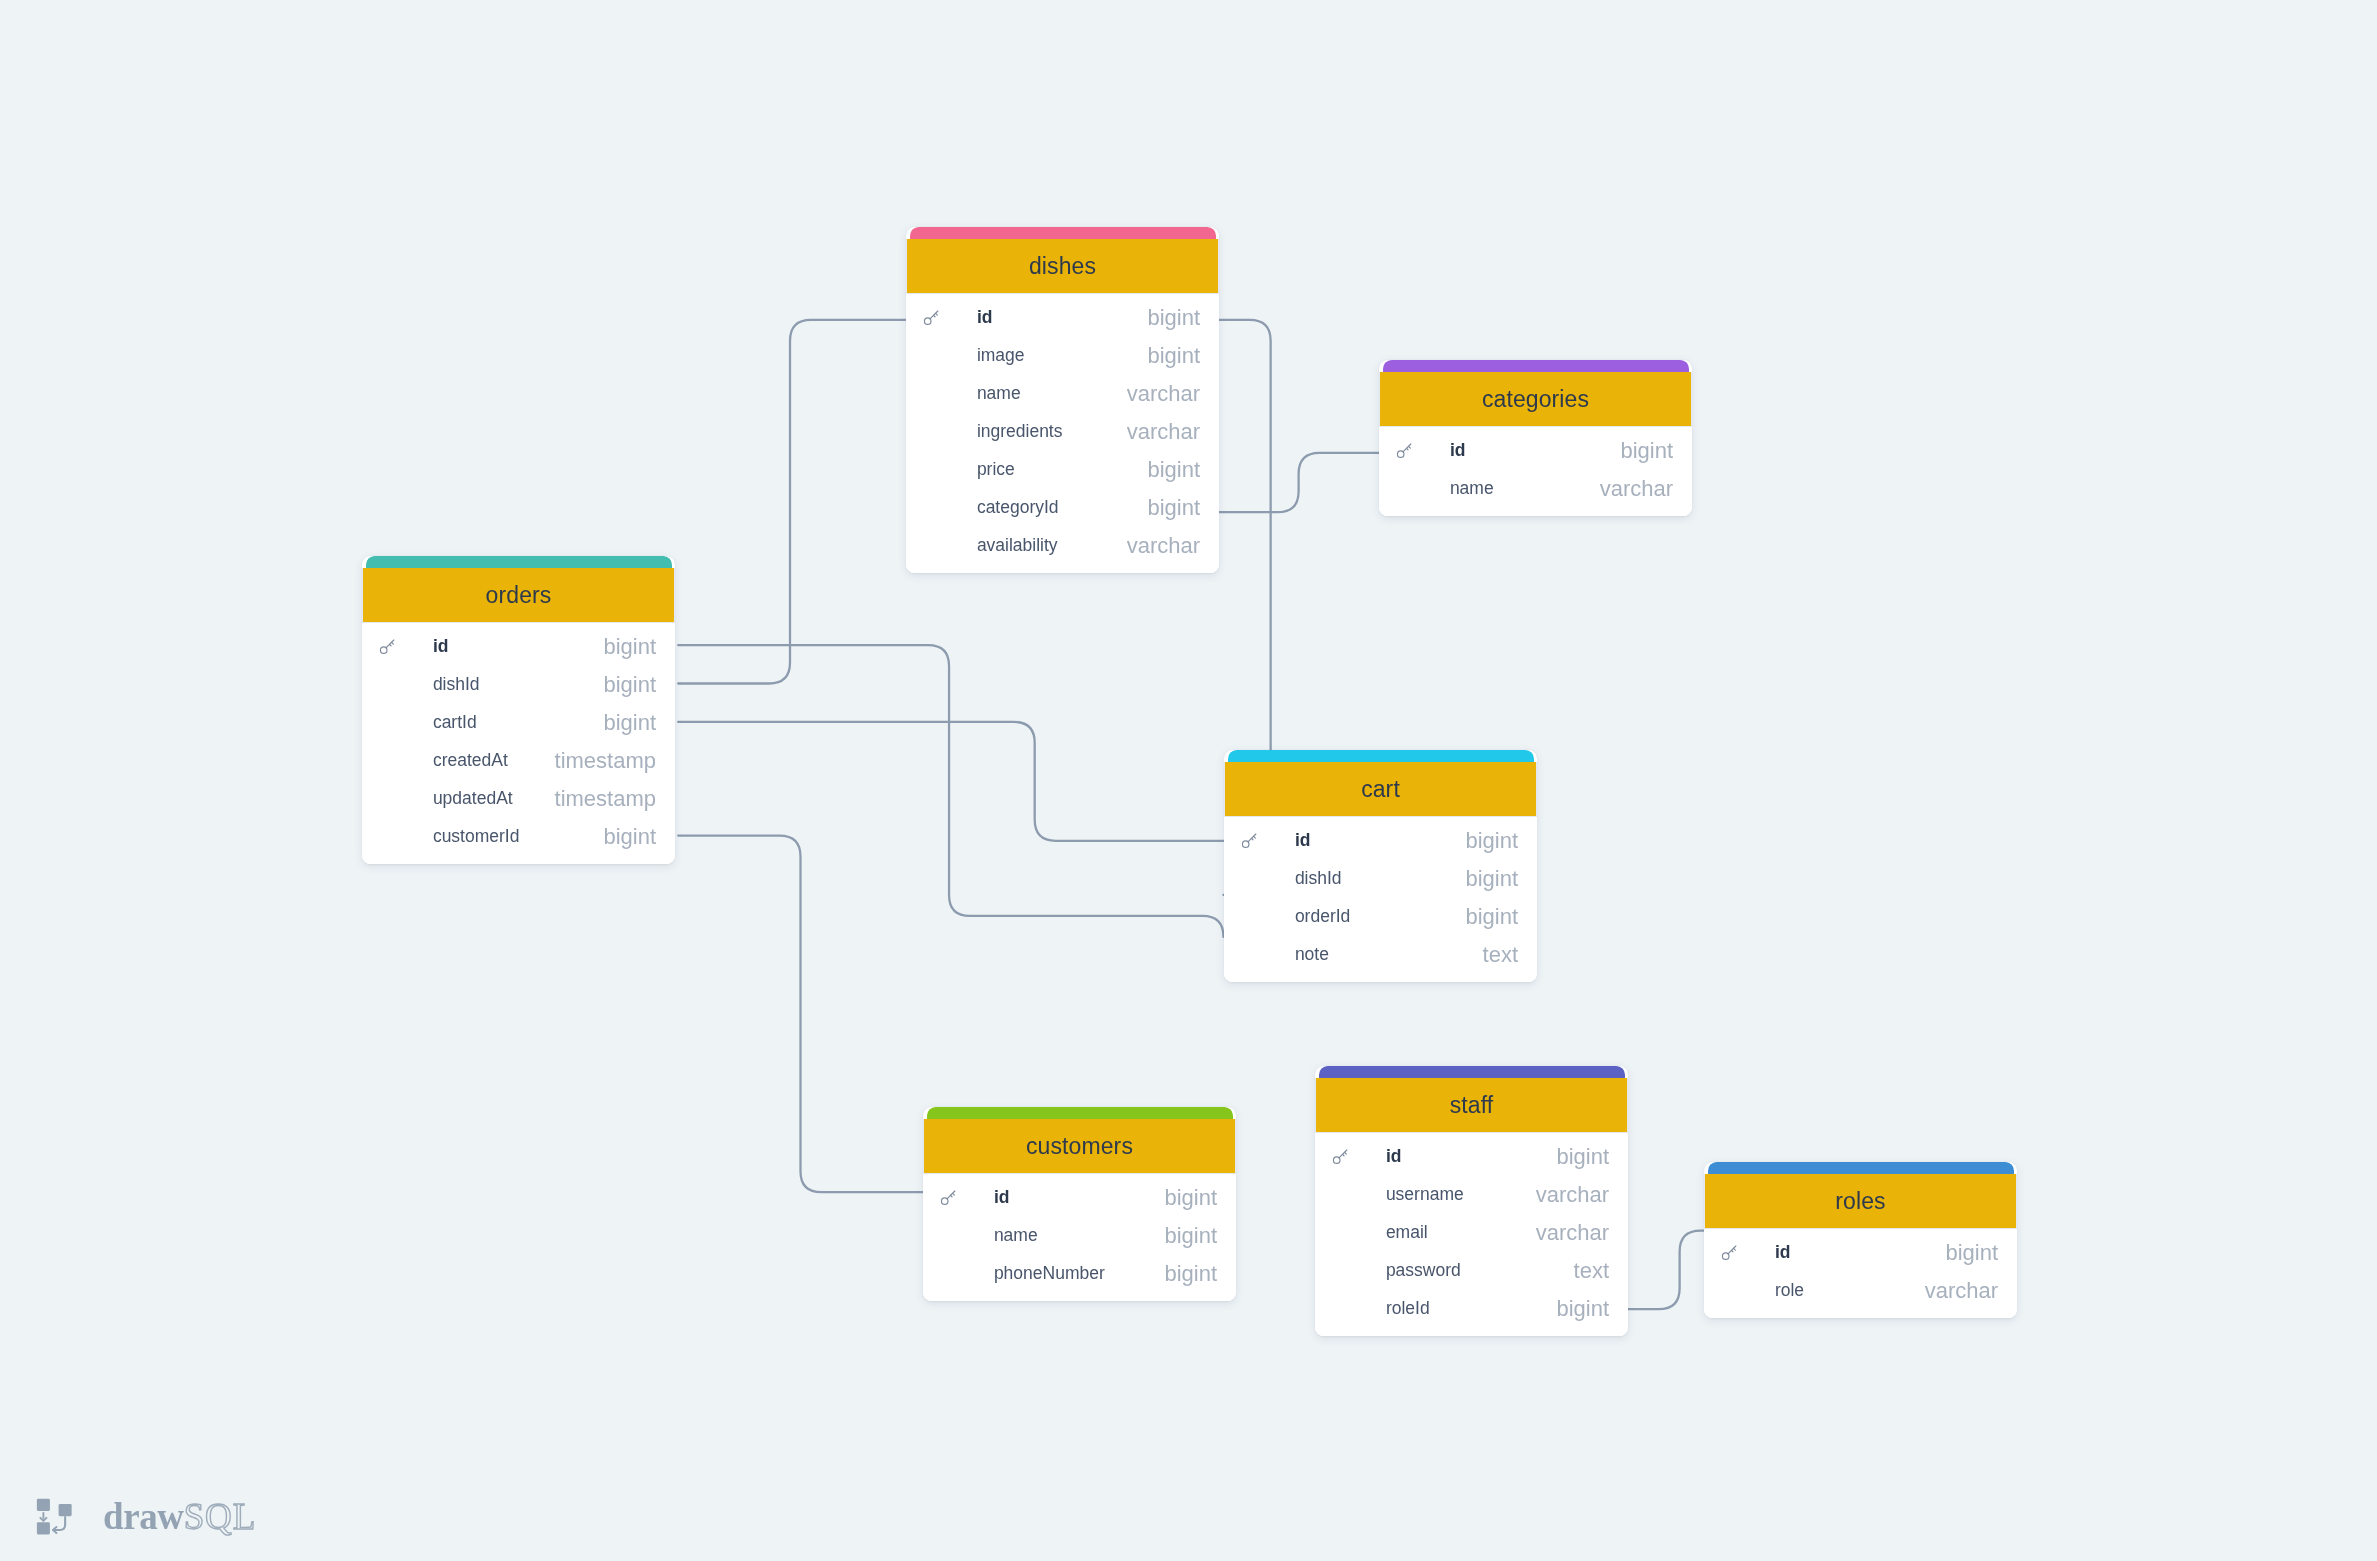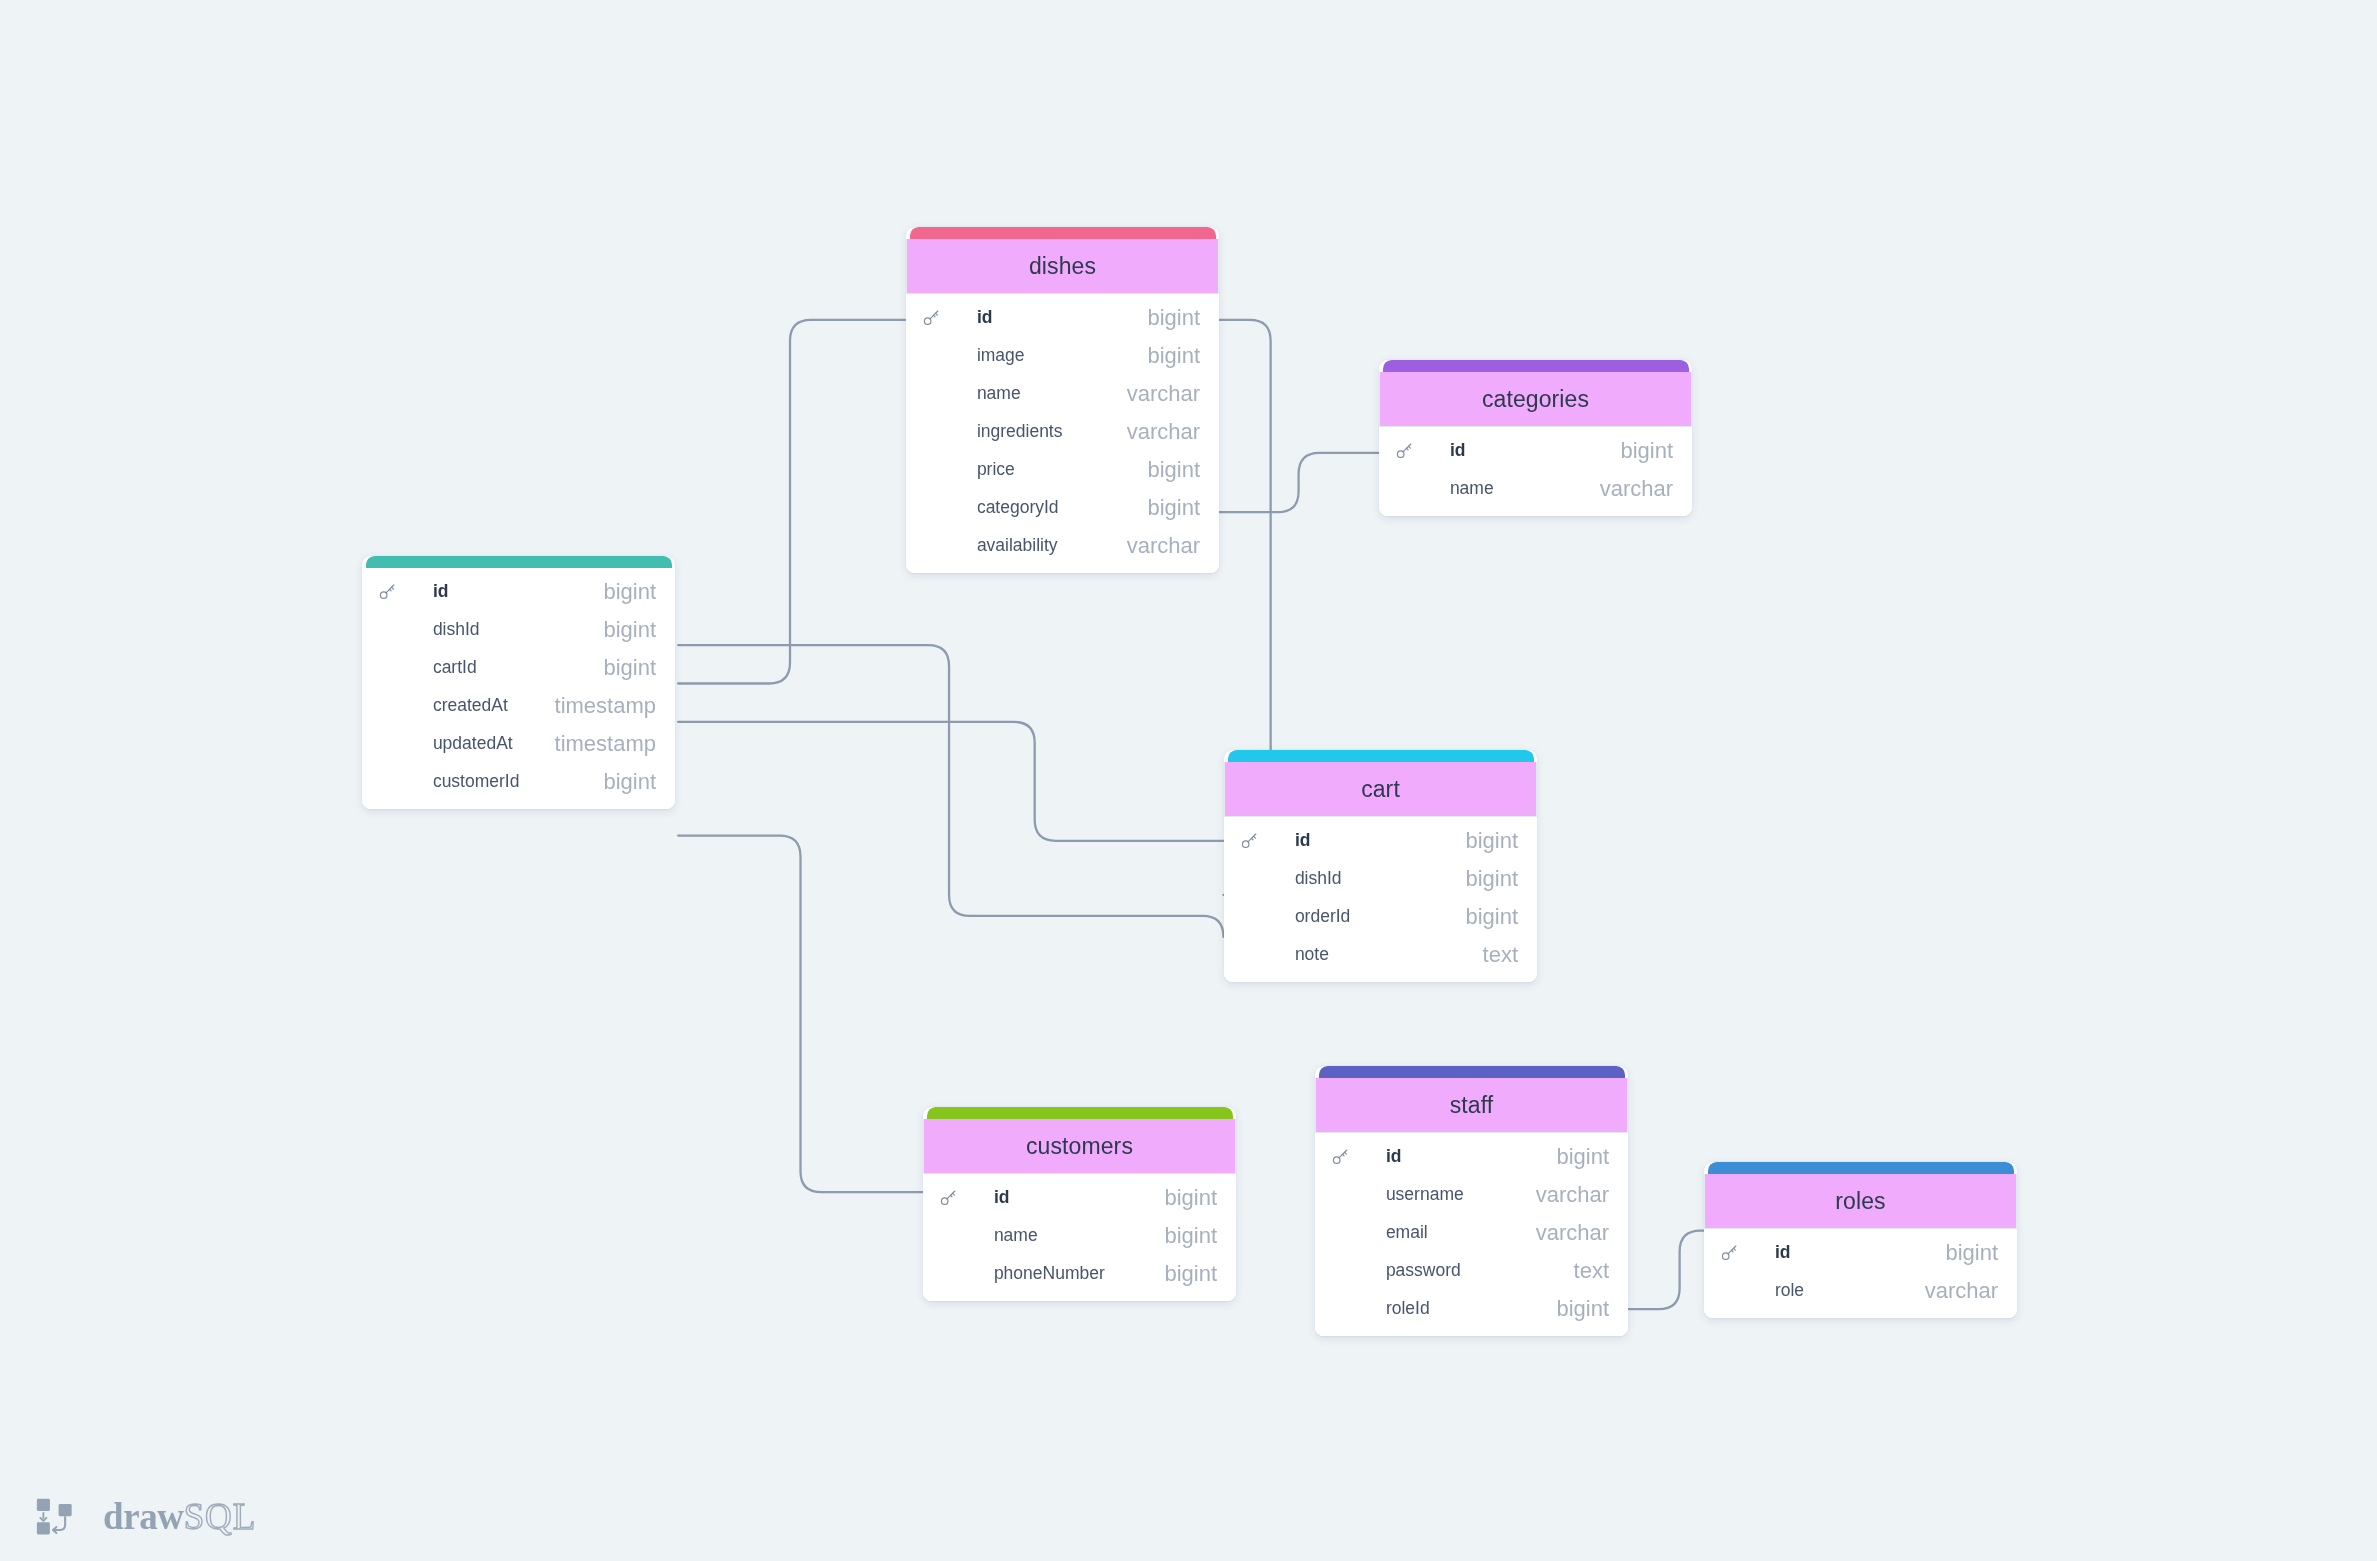--- a/index.html
+++ b/index.html
@@ -52,21 +52,21 @@
   }
 
   .tbl-accent {
     height: 12.2px;
     border-top-left-radius: 8.7px;
     border-top-right-radius: 8.7px;
     margin: 0 3.5px;
   }
 
   .tbl-header {
-    background: #f0abfc;
+    background: #eab308;
     border: 0.9px solid #e3e9ef;
     border-top: none;
     height: 55px;
     display: flex;
     align-items: center;
     justify-content: center;
   }
   .tbl-title {
     font-size: 23px;
     color: #2d3a4d;
@@ -260,20 +260,23 @@
             <div class="col-name">
               <span class="spacer-icon"></span>
               <span>name</span>
             </div>
             <div class="col-type">varchar</div>
           </div>
         </div>
       </div>
       <div class="table-card" style="left: 362px; top: 556px; width: 313px;">
         <div class="tbl-accent" style="background: rgb(66, 189, 176);"></div>
+        <div class="tbl-header">
+          <div class="tbl-title">orders</div>
+        </div>
         <div class="tbl-body">
           <div class="tbl-row">
             <div class="col-name pk">
               <svg class="key-icon" viewBox="0 0 24 24" xmlns="http://www.w3.org/2000/svg">
                 <g fill="none" stroke="#7f8b9c" stroke-width="1.5" stroke-linecap="round" stroke-linejoin="round">
                   <circle cx="7.2" cy="16.6" r="4.1"></circle>
                   <path d="M10.1 13.7 L20 3.8"></path>
                   <path d="M17.2 6.7 L19.4 8.9"></path>
                   <path d="M14.6 9.3 L16.4 11.1"></path>
                 </g>

